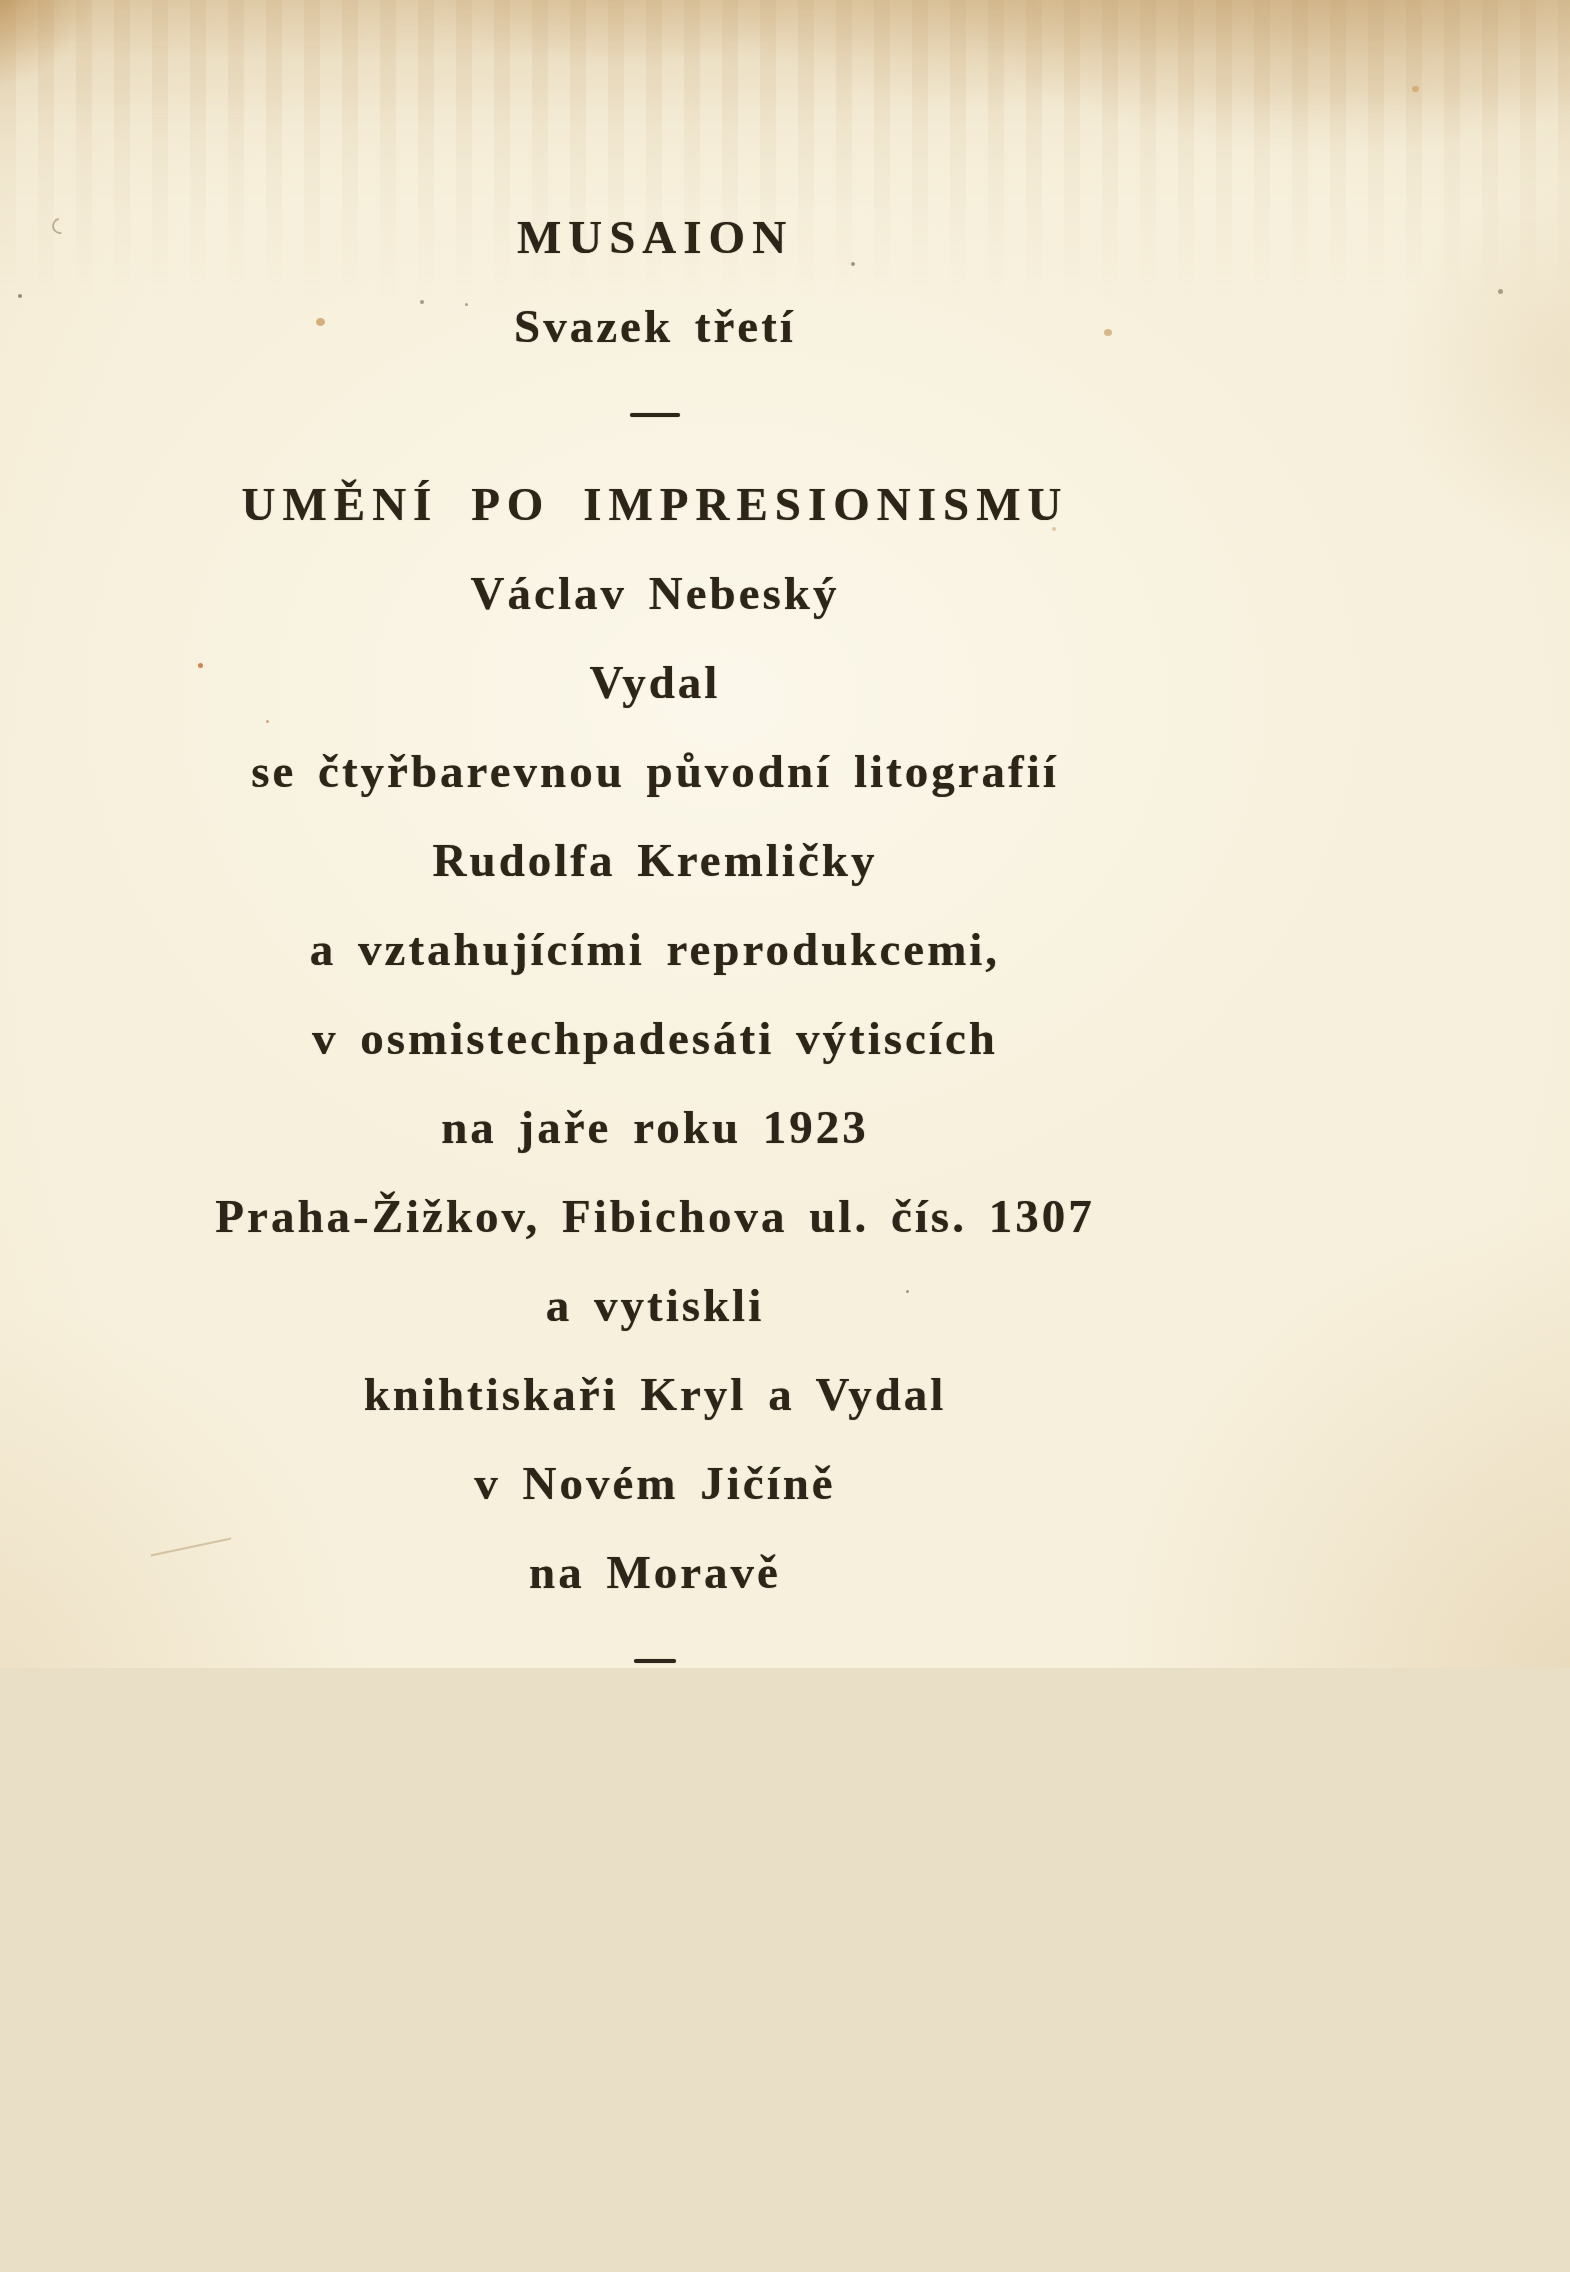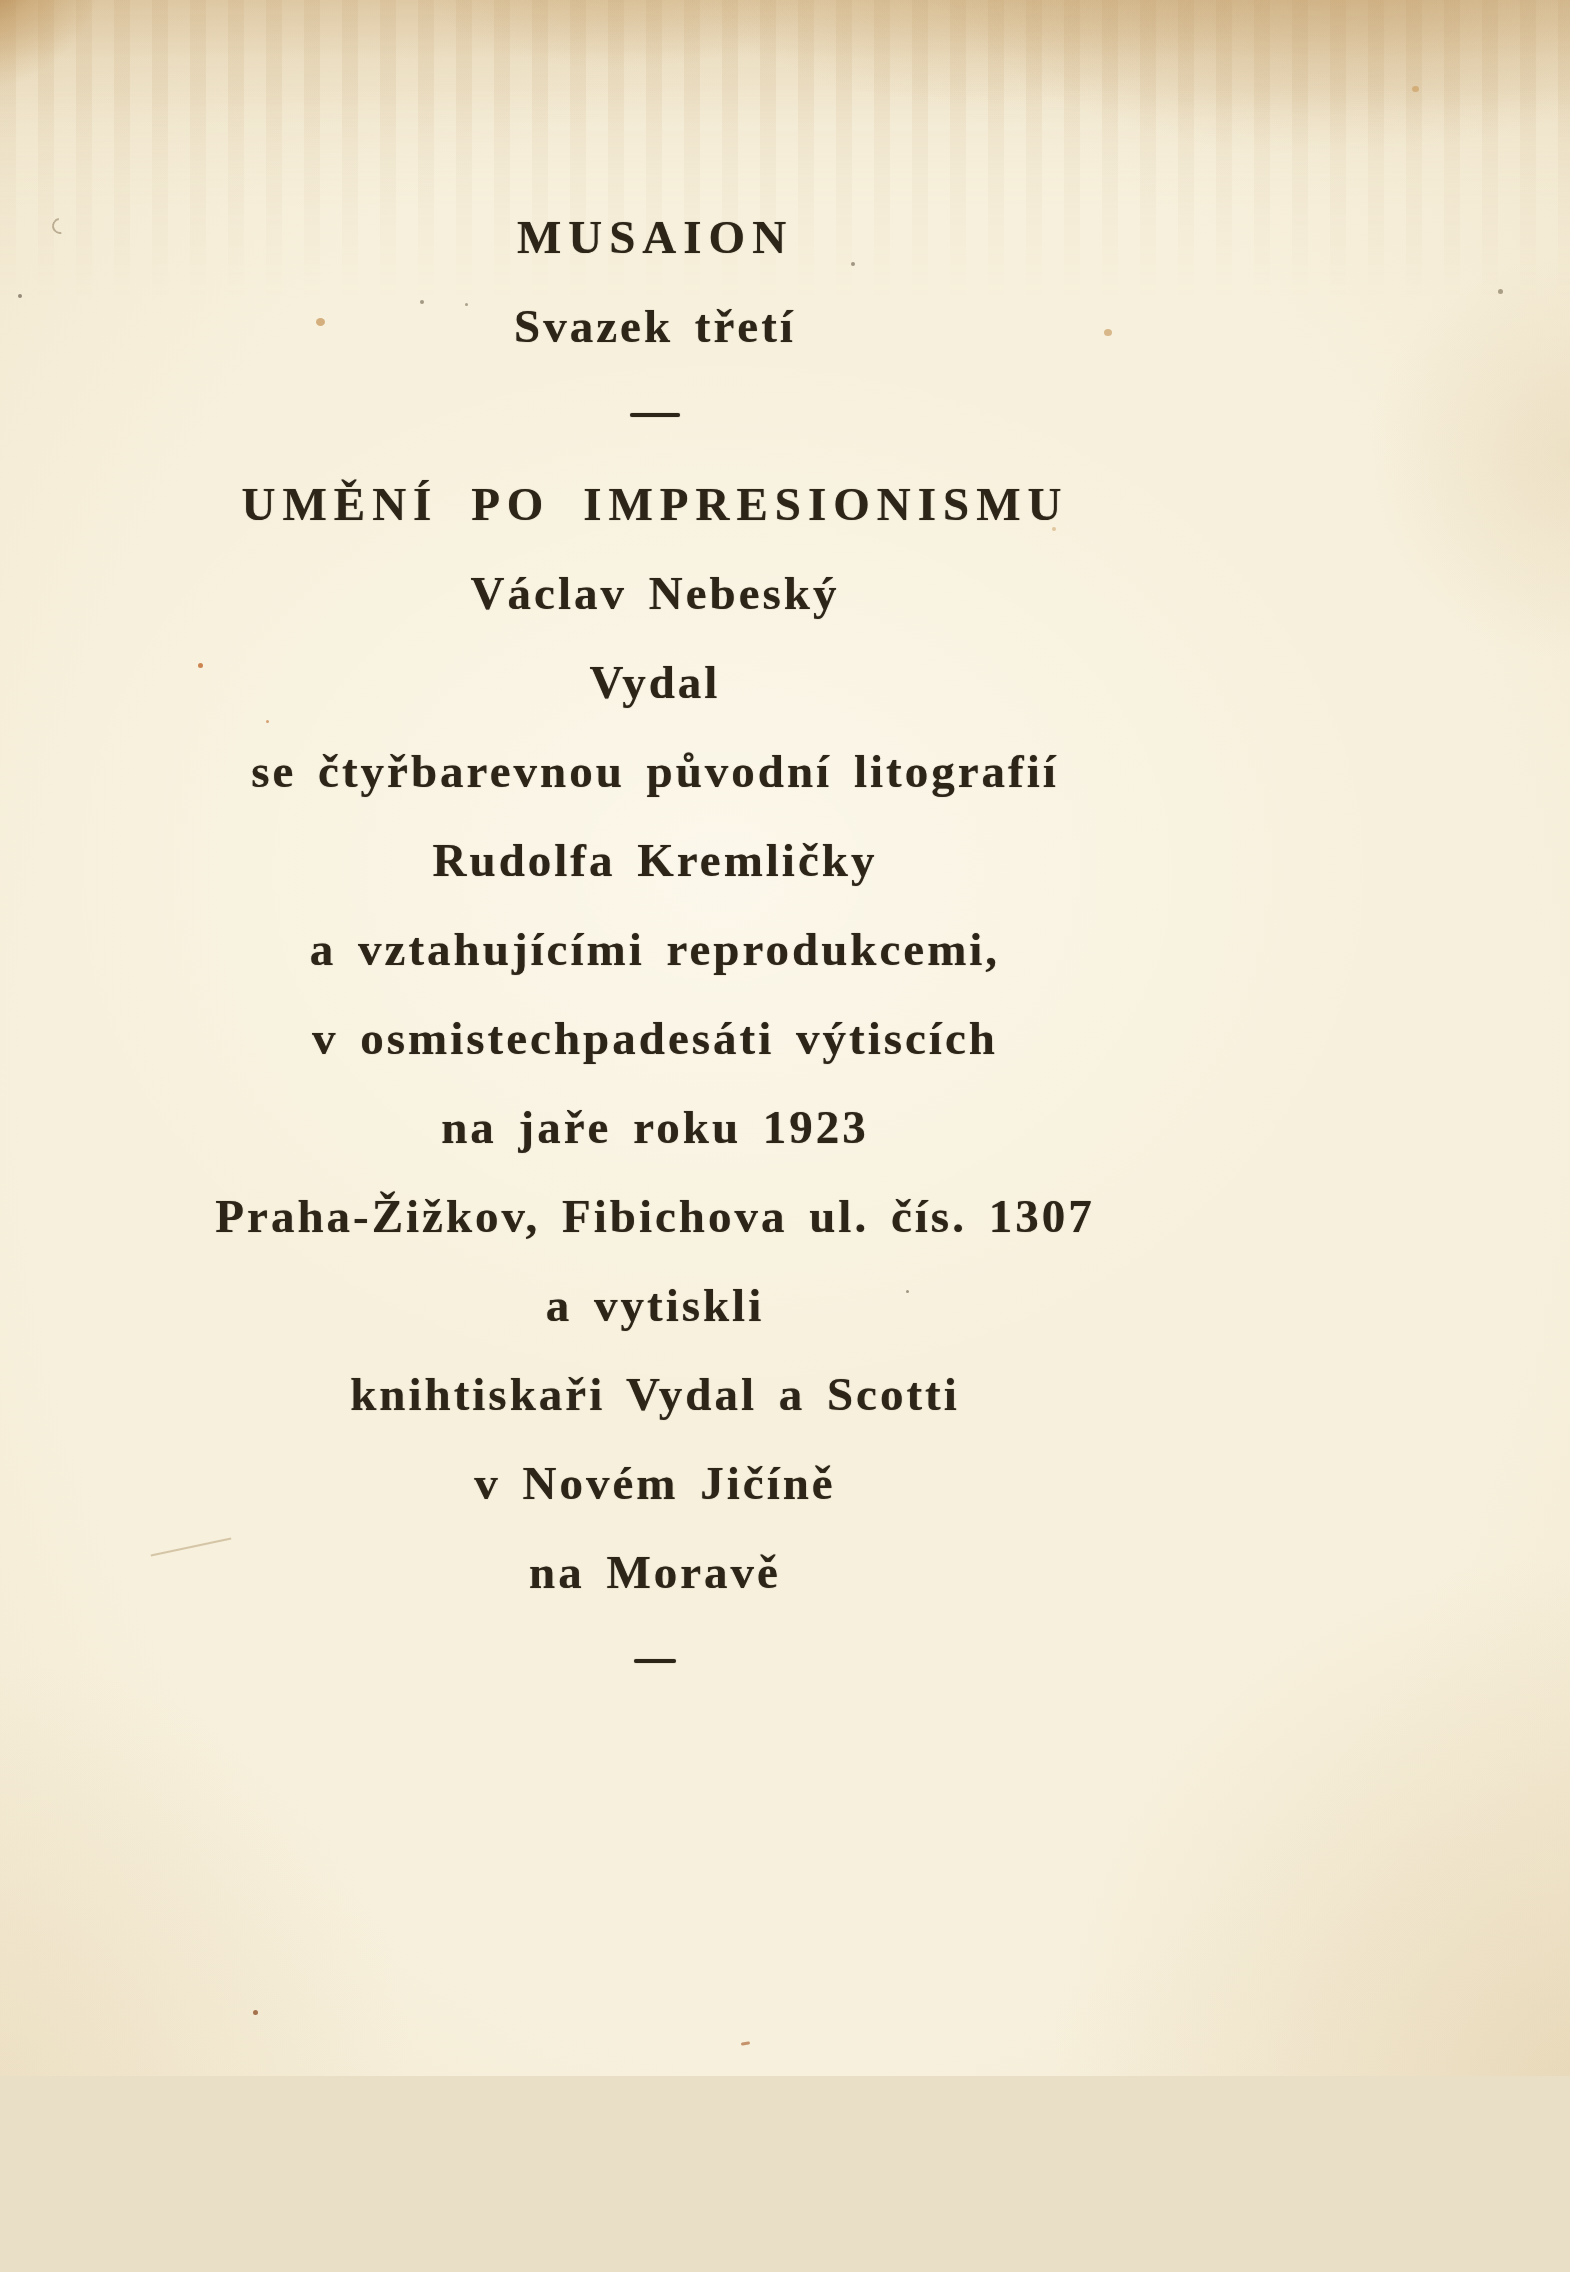--- a/index.html
+++ b/index.html
@@ -2,21 +2,21 @@
 <html><head>
 <meta charset="utf-8">
 <style>
   html,body{margin:0;padding:0;}
   body{
     width:1570px;height:2272px;
     font-family:"Liberation Serif","DejaVu Serif",serif;
     background:#e9dfc6;
   }
   .page{
-    position:relative;width:1570px;height:2076px;overflow:hidden;
+    position:relative;width:1570px;height:1668px;overflow:hidden;
     background-color:#f7f0dc;
     background-image:
       radial-gradient(ellipse 950px 750px at 46% 42%, rgba(255,253,246,0.55), rgba(255,253,246,0) 72%),
       radial-gradient(ellipse 1300px 1700px at 50% 52%, rgba(0,0,0,0) 58%, rgba(213,186,138,0.16) 90%, rgba(204,173,120,0.28) 100%),
       radial-gradient(circle at 100% 100%, rgba(206,176,126,0.28), rgba(206,176,126,0) 20%),
       radial-gradient(circle at 0% 100%, rgba(206,176,126,0.16), rgba(206,176,126,0) 16%),
       radial-gradient(circle at 100% 22%, rgba(206,176,126,0.20), rgba(206,176,126,0) 9%);
     color:#2d2518;
   }
   
@@ -70,21 +70,21 @@
     <div class="line caps">UMĚNÍ PO IMPRESIONISMU</div>
     <div class="line">Václav Nebeský</div>
     <div class="line">Vydal</div>
     <div class="line">se čtyřbarevnou původní litografií</div>
     <div class="line">Rudolfa Kremličky</div>
     <div class="line">a vztahujícími reprodukcemi,</div>
     <div class="line">v osmistechpadesáti výtiscích</div>
     <div class="line">na jaře roku 1923</div>
     <div class="line">Praha-Žižkov, Fibichova ul. čís. 1307</div>
     <div class="line">a vytiskli</div>
-    <div class="line">knihtiskaři Vydal a Scotti</div>
+    <div class="line">knihtiskaři Kryl a Vydal</div>
     <div class="line">v Novém Jičíně</div>
     <div class="line">na Moravě</div>
     <div class="divider-line">
         <span class="rule rule-small"></span>
       </div>
   </div>
 
   <div class="speck" style="left:420px;top:300px;width:4px;height:4px;background:rgba(95,81,56,0.55);"></div>
   <div class="speck" style="left:465px;top:303px;width:3px;height:3px;background:rgba(95,81,56,0.5);"></div>
   <div class="speck" style="left:851px;top:262px;width:4px;height:4px;background:rgba(74,60,40,0.5);"></div>

